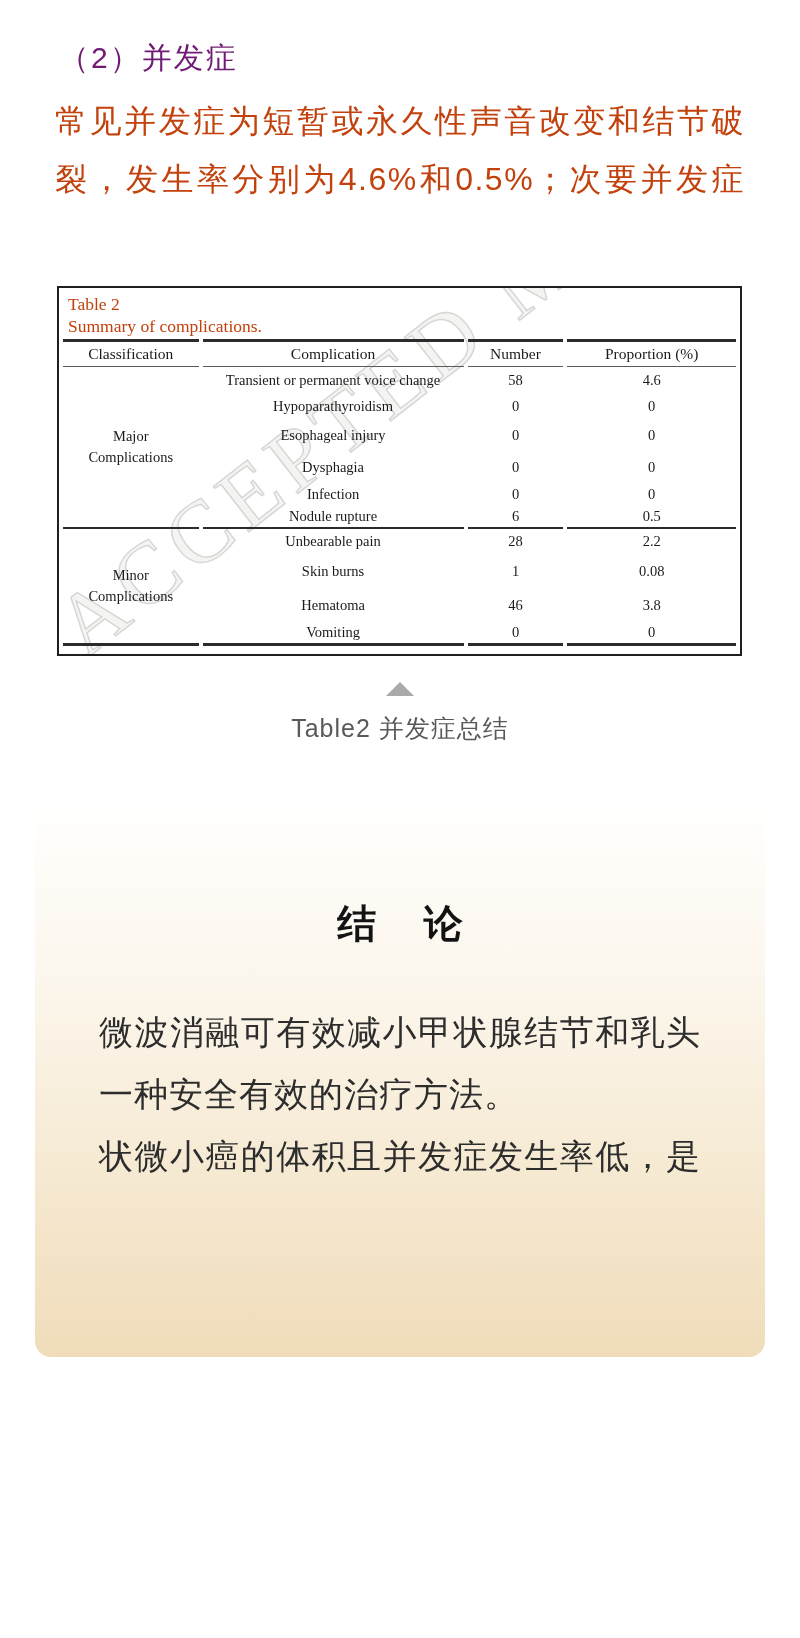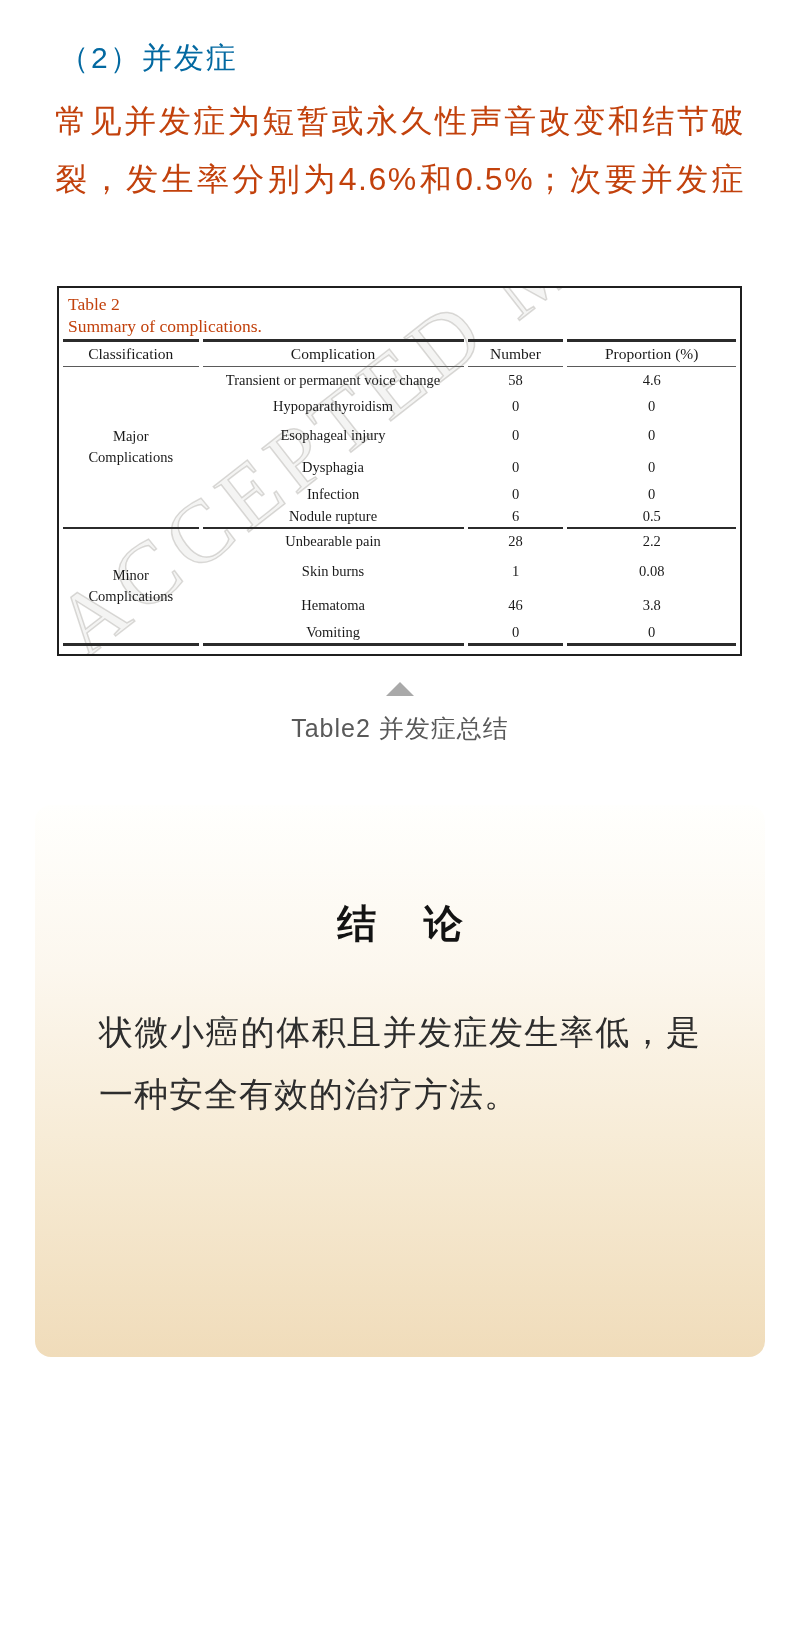--- a/index.html
+++ b/index.html
@@ -6,21 +6,21 @@
   html,body { margin:0; padding:0; }
   body {
     width:800px; height:1638px; overflow:hidden;
     background:#ffffff;
     font-family:"Liberation Sans", sans-serif;
   }
 
   
   .intro { padding:36px 55px 0 55px; }
   .intro-heading {
-    font-size:30px; line-height:44px; color:#0369a1;
+    font-size:30px; line-height:44px; color:#701a75;
     letter-spacing:2px; margin-left:4px;
   }
   .intro-body { margin-top:12px; }
   .intro-line {
     font-size:32px; line-height:58px; color:#c2410c;
     letter-spacing:1.5px;
   }
   .intro-line.just { text-align:justify; text-align-last:justify; }
 
   
@@ -184,16 +184,17 @@
 </figure>
 
 <div class="caption">
   <span class="tri-up"></span>
   <div class="caption-text">Table2 并发症总结</div>
 </div>
 
 <section class="card">
   <div class="card-heading">结 论</div>
   <div class="card-body">
+    <div class="card-line just">微波消融可有效减小甲状腺结节和乳头</div>
+    <div class="card-line">一种安全有效的治疗方法。</div>
     <div class="card-line just">状微小癌的体积且并发症发生率低，是</div>
-    <div class="card-line">一种安全有效的治疗方法。</div>
   </div>
 </section>
 
 </body></html>

